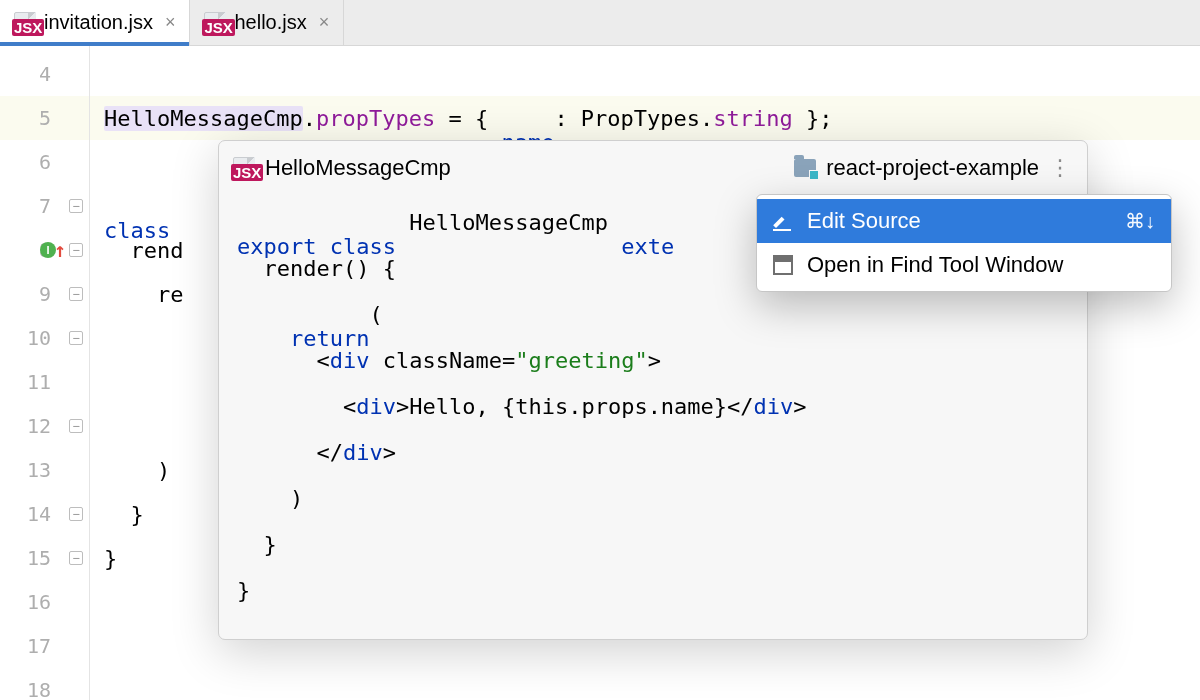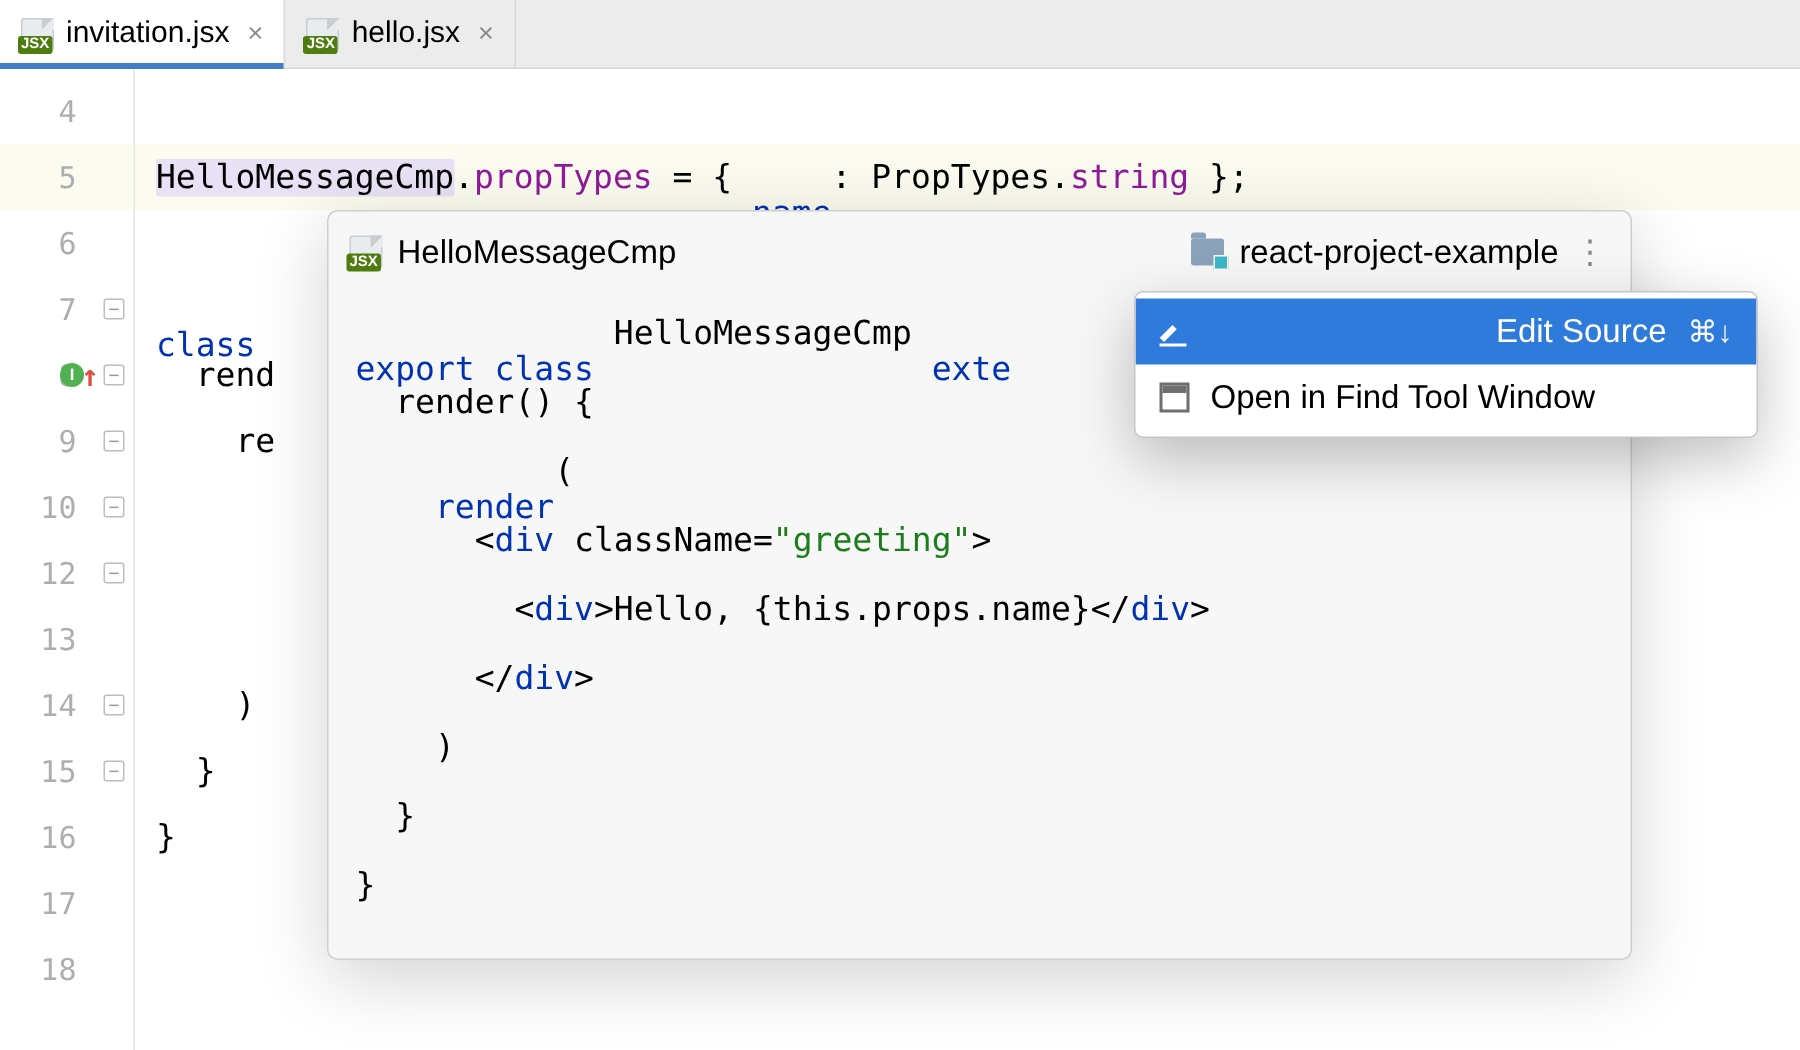--- a/index.html
+++ b/index.html
@@ -65,21 +65,21 @@
   .jsx-icon .page{
     position:absolute;inset:0;background:#e9ecef;border:1px solid #c9ccd0;
     border-radius:2px;
   }
   .jsx-icon .fold{
     position:absolute;top:0;right:0;width:8px;height:8px;
     background:linear-gradient(135deg,#c9ccd0 50%,#e9ecef 50%);
   }
   .jsx-icon .badge{
     position:absolute;left:-2px;bottom:-2px;
-    background:#4d7c0f;color:#fff;font-size:10px;font-weight:700;
+    background:#be185d;color:#fff;font-size:15px;font-weight:700;
     font-family:Arial,sans-serif;padding:1px 2px;border-radius:2px;
     line-height:1;
   }
 
   
   .editor{display:flex;height:calc(700px - 46px);}
   .gutter{
     width:90px;flex:none;
     border-right:1px solid var(--gutter-border);
     padding-top:6px;
@@ -157,21 +157,21 @@
     border:1px solid #c6c6c6;border-radius:6px;
     box-shadow:0 14px 40px rgba(0,0,0,.25);
     font-family:-apple-system,"Helvetica Neue",Arial,sans-serif;
     font-size:22px;padding:4px 0;
     overflow:hidden;
   }
   .mitem{
     display:flex;align-items:center;height:44px;padding:0 16px;gap:14px;
     color:var(--menu-text);
   }
-  .mitem.sel{background:var(--menu-sel);color:var(--menu-sel-text);text-align:right;}
+  .mitem.sel{background:var(--menu-sel);color:var(--menu-sel-text);}
   .mitem .lbl{flex:1;}
   .mitem .shortcut{font-size:20px;opacity:.95;}
   .micon{width:20px;height:20px;position:relative;flex:none;}
   .micon.pencil::before{
     content:"";position:absolute;left:0;bottom:0;width:18px;height:2px;background:currentColor;
   }
   .micon.pencil::after{
     content:"";position:absolute;left:3px;bottom:3px;width:12px;height:4px;
     background:currentColor;transform:rotate(-45deg);transform-origin:left bottom;
   }
@@ -220,20 +220,21 @@
           <span class="arrow">↑</span>
       </span>
       <span class="fold">−</span>
     </div>
     <div class="gline">9
       <span class="fold">−</span>
     </div>
     <div class="gline">10
       <span class="fold">−</span>
     </div>
+    <div class="gline">11</div>
     <div class="gline">12
       <span class="fold">−</span>
     </div>
     <div class="gline">13</div>
     <div class="gline">14
       <span class="fold">−</span>
     </div>
     <div class="gline">15
       <span class="fold">−</span>
     </div>
@@ -269,21 +270,21 @@
     </span>
     <span>HelloMessageCmp</span>
     <span class="spacer"></span>
     <span class="folder-icon"></span>
     <span>react-project-example</span>
     <span class="kebab">⋮</span>
   </div>
   <div class="popup-body">
     <div class="pline"><span class="kw">export</span><span> </span><span class="kw">class</span><span> HelloMessageCmp </span><span class="kw">exte</span></div>
     <div class="pline"><span>  render() {</span></div>
-    <div class="pline"><span class="kw">    render</span><span>(</span></div>
+    <div class="pline"><span class="kw">    return</span><span>(</span></div>
     <div class="pline"><span>      &lt;</span><span class="tag">div</span><span> </span><span>className</span><span>=</span><span class="str">"greeting"</span><span>&gt;</span></div>
     <div class="pline"><span>        &lt;</span><span class="tag">div</span><span>&gt;Hello, {this.props.name}&lt;/</span><span class="tag">div</span><span>&gt;</span></div>
     <div class="pline"><span>      &lt;/</span><span class="tag">div</span><span>&gt;</span></div>
     <div class="pline"><span>    )</span></div>
     <div class="pline"><span>  }</span></div>
     <div class="pline"><span>}</span></div>
   </div>
 </div>
 
 <div class="menu">

